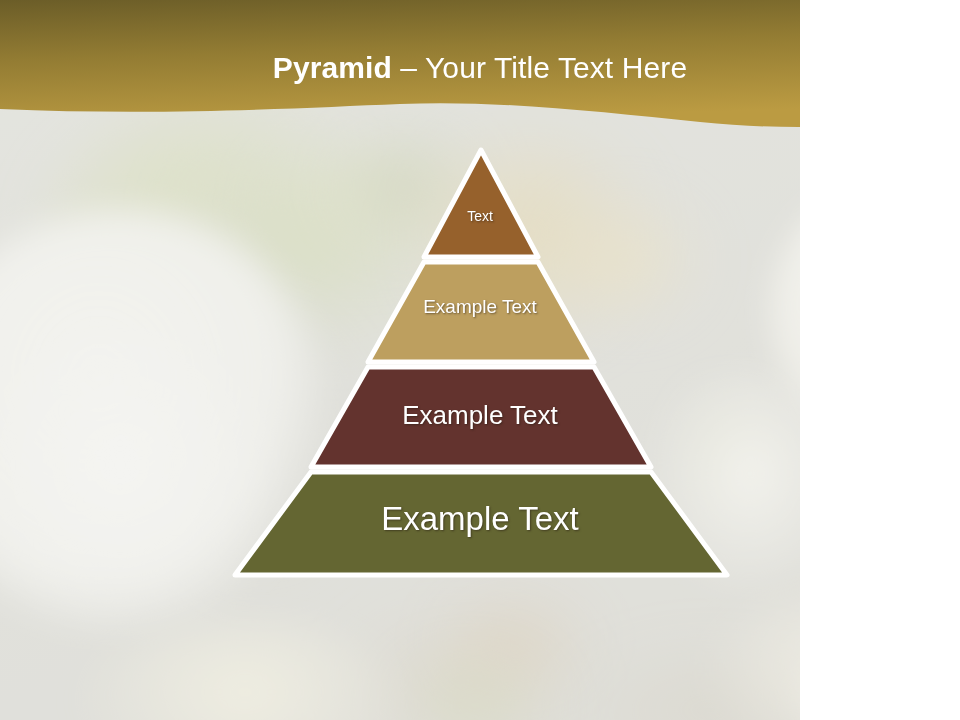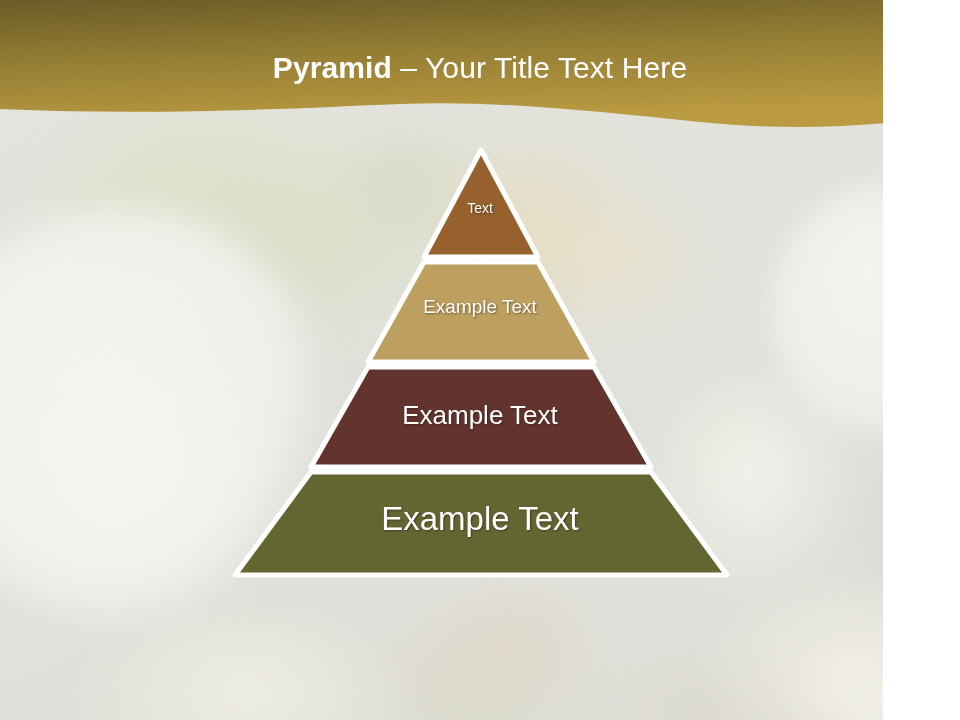--- a/index.html
+++ b/index.html
@@ -2,21 +2,21 @@
 <html><head>
 <meta charset="utf-8">
 <style>
   html, body {
     margin: 0;
     padding: 0;
     background: #ffffff;
   }
   #slide {
     position: relative;
-    width: 883px;
+    width: 800px;
     height: 720px;
     overflow: hidden;
     font-family: "Liberation Sans", sans-serif;
     background: #737373;
   }
 
   
   .bg-photo {
     position: absolute;
     inset: 0;
@@ -100,21 +100,21 @@
   }
   .pyramid svg { display: block; }
 
   .tier-label {
     position: absolute;
     text-align: center;
     color: #ffffff;
     white-space: nowrap;
     text-shadow: 1px 1px 2px rgba(40,30,20,.55);
   }
-  .tier-label.t1 { left: 0; width: 960px; top: 200px; font-size: 14px; }
+  .tier-label.t1 { left: 0; width: 960px; top: 208px; font-size: 14px; }
   .tier-label.t2 { left: 0; width: 960px; top: 296px; font-size: 19px; }
   .tier-label.t3 { left: 0; width: 960px; top: 400px; font-size: 26px; }
   .tier-label.t4 { left: 0; width: 960px; top: 500px; font-size: 33px; }
 </style>
 </head>
 <body>
 
 <div id="slide">
 
   <div class="bg-photo">

